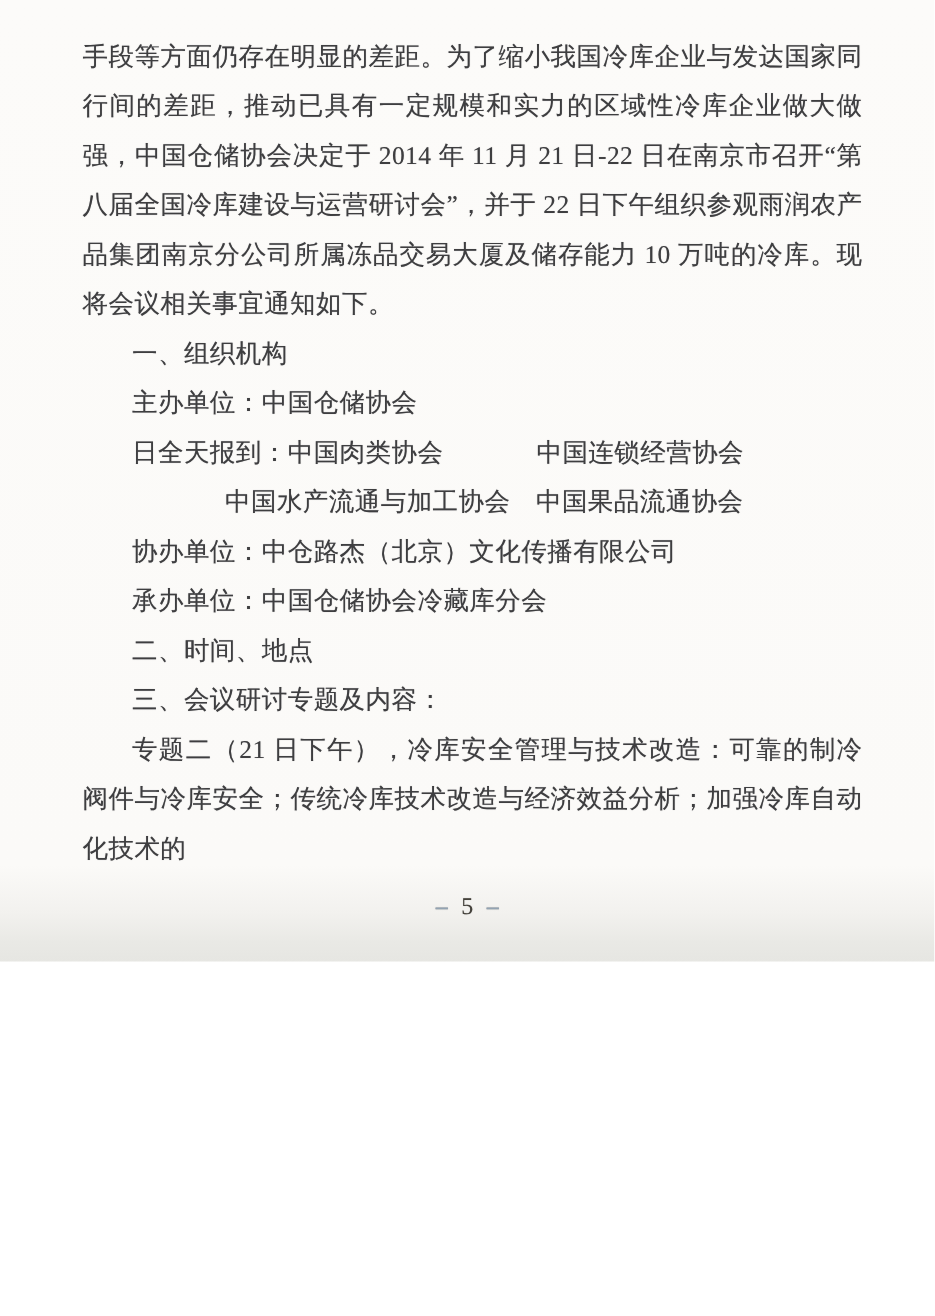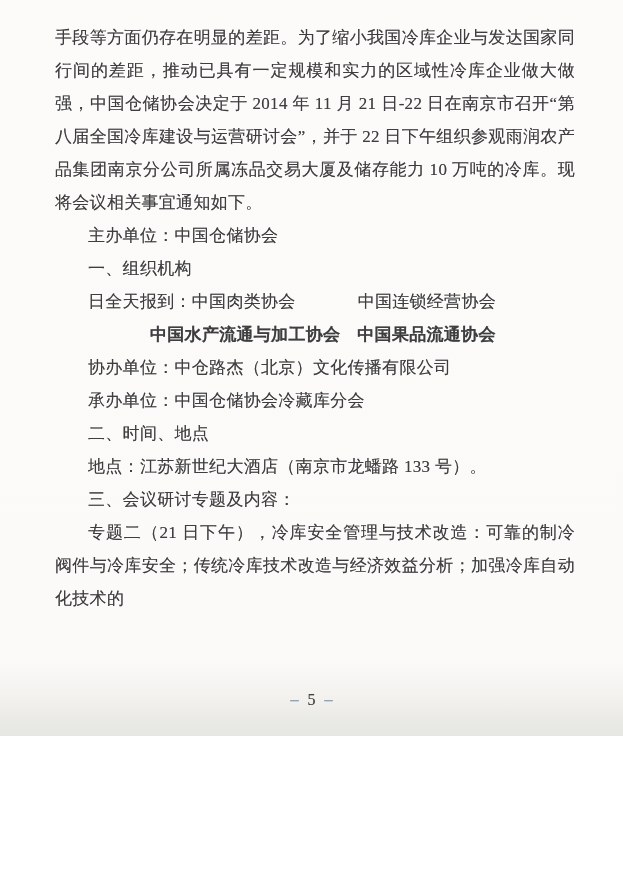--- a/index.html
+++ b/index.html
@@ -5,21 +5,21 @@
   html, body {
     margin: 0;
     padding: 0;
     width: 623px;
     height: 877px;
     background: #ffffff;
   }
   .page {
     position: relative;
     width: 623px;
-    height: 736px;
+    height: 641px;
     box-sizing: border-box;
     background:
       linear-gradient(180deg,
         #fcfbf9 0%,
         #fbfaf8 90%,
         #f2f1ee 95%,
         #e9e9e5 98%,
         #e6e6e2 100%);
     font-family: "Liberation Serif", "DejaVu Serif", serif;
     color: #3e3e40;
@@ -33,21 +33,21 @@
     margin: 0;
     text-align: justify;
     letter-spacing: 0.3px;
   }
   .para.first-indent { text-indent: 33px; }
   .line {
     white-space: nowrap;
     letter-spacing: 0.3px;
   }
   .indent1 { padding-left: 33px; }
-  .indent2 { padding-left: 95px; font-weight: bold; }
+  .indent2 { padding-left: 95px; }
   .gap-lg { margin-left: 62px; }
   .gap-sm { margin-left: 17px; }
   .footer {
     position: absolute;
     left: 0;
     bottom: 26px;
     width: 100%;
     text-align: center;
     font-size: 16px;
     line-height: 20px;
@@ -60,25 +60,25 @@
   }
   .footer .num { color: #45423b; }
 </style>
 </head>
 <body>
 
 <div class="page">
 
   <p class="para">手段等方面仍存在明显的差距。为了缩小我国冷库企业与发达国家同行间的差距，推动已具有一定规模和实力的区域性冷库企业做大做强，中国仓储协会决定于 2014 年 11 月 21 日-22 日在南京市召开“第八届全国冷库建设与运营研讨会”，并于 22 日下午组织参观雨润农产品集团南京分公司所属冻品交易大厦及储存能力 10 万吨的冷库。现将会议相关事宜通知如下。</p>
 
+  <div class="line indent1">一、组织机构</div>
+
   <div class="line indent1">
     <span>主办单位：</span><span>中国仓储协会</span>
   </div>
-
-  <div class="line indent1">一、组织机构</div>
 
   <div class="line indent1">
     <span>日全天报到：</span><span>中国肉类协会</span><span class="gap-lg">中国连锁经营协会</span>
   </div>
 
   <div class="line indent2">
     <span>中国水产流通与加工协会</span><span class="gap-sm">中国果品流通协会</span>
   </div>
 
 
@@ -86,21 +86,20 @@
     <span>协办单位：</span><span>中仓路杰（北京）文化传播有限公司</span>
   </div>
 
   <div class="line indent1">
     <span>承办单位：</span><span>中国仓储协会冷藏库分会</span>
   </div>
 
   <div class="line indent1">二、时间、地点</div>
 
 
-  <div class="line indent1">地点：江苏新世纪大酒店（南京市龙蟠路 133 号）。</div>
 
   <div class="line indent1">三、会议研讨专题及内容：</div>
 
 
   <p class="para first-indent">专题二（21 日下午），冷库安全管理与技术改造：可靠的制冷阀件与冷库安全；传统冷库技术改造与经济效益分析；加强冷库自动化技术的</p>
 
   <div class="footer">
     <span class="dash">–</span><span class="num">5</span><span class="dash">–</span>
   </div>
 

